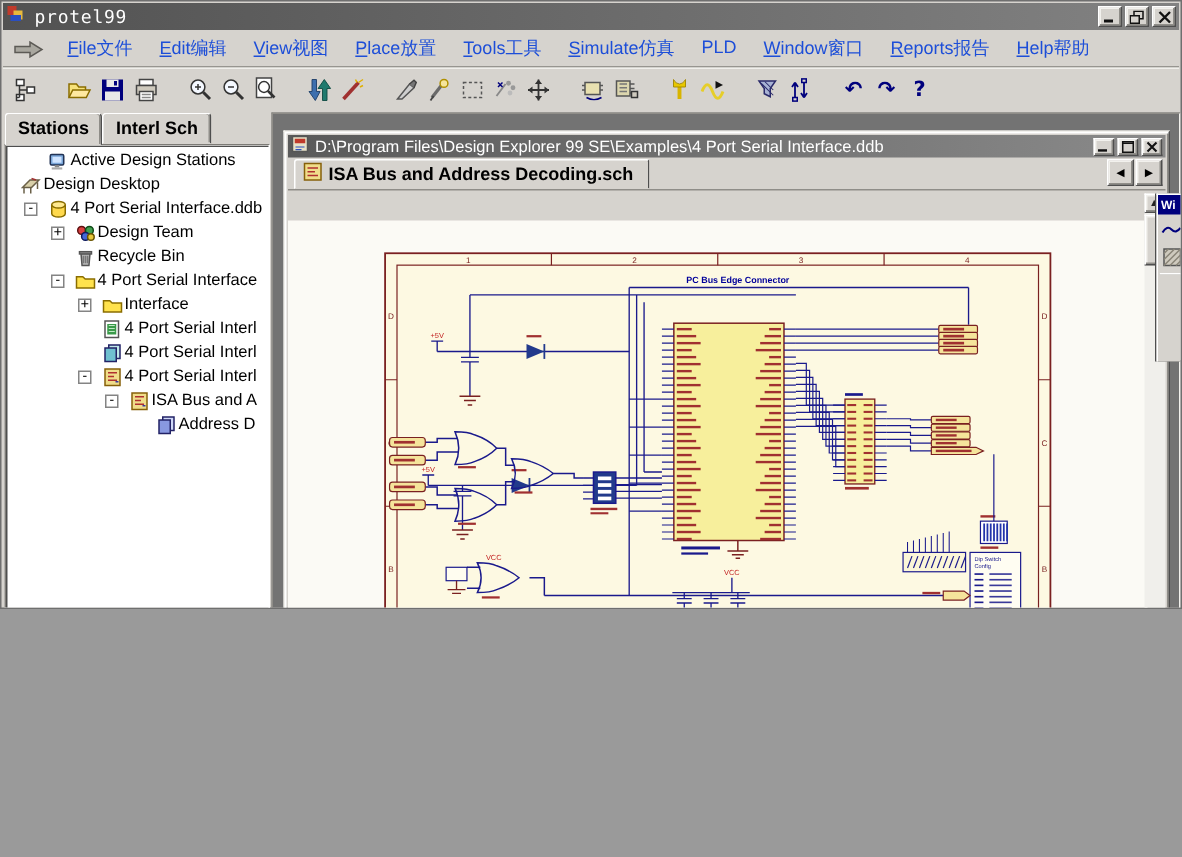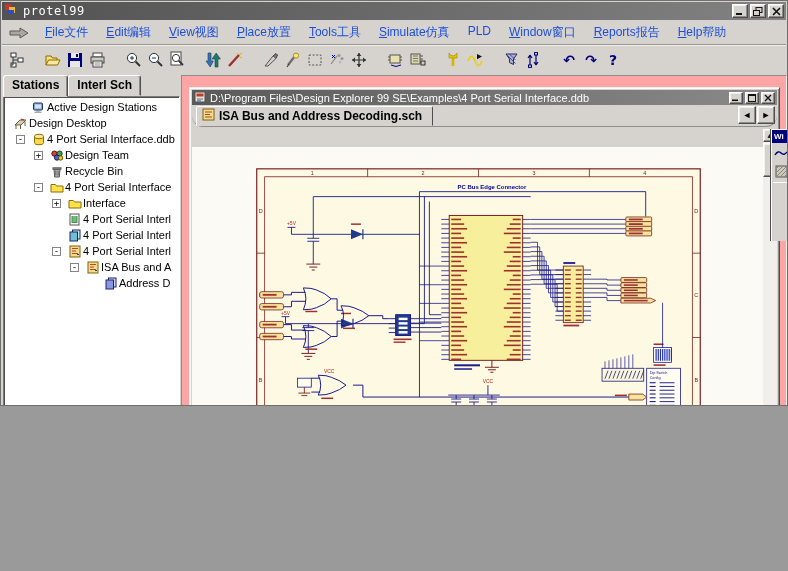--- a/index.html
+++ b/index.html
@@ -37,26 +37,26 @@
   .tab.active { z-index:2; height:22px; }
   .tree-box { position:absolute; left:0; top:21px; right:0; bottom:0; background:#fff; border:1px solid; border-color:#7d7b76 #fff #fff #7d7b76; box-shadow: inset 1px 1px 0 #4e4e4e; overflow:hidden; }
   .tree-rows { position:absolute; left:2px; top:2px; right:2px; bottom:15px; overflow:hidden; }
   .tree-row { display:flex; align-items:center; height:16px; font-size:11px; white-space:nowrap; color:#000; }
   .tr-spacer { flex:0 0 auto; }
   .tr-slot { flex:0 0 16px; display:flex; align-items:center; }
   .expander { width:9px; height:9px; background:#fff; border:1px solid #848484; font-size:9px; line-height:7px; text-align:center; color:#000; font-family:"DejaVu Sans Mono",monospace; }
   .tr-icon { flex:0 0 15px; display:flex; align-items:center; }
   .tree-hscroll { position:absolute; left:2px; right:2px; bottom:2px; height:13px; background:#f0efeb; }
   
-  .mdi { position:absolute; left:180px; top:74px; width:606px; height:457px; background:#fca5a5; border:1px solid; border-color:#8f8d88 #f2f1ed #f2f1ed #8f8d88; }
+  .mdi { position:absolute; left:180px; top:74px; width:606px; height:457px; background:#737373; border:1px solid; border-color:#8f8d88 #f2f1ed #f2f1ed #8f8d88; }
   .docwin { position:absolute; left:7px; top:11px; width:591px; height:443px; background:#d6d3ce; border:1px solid; border-color:#f2f1ed #4e4e4e #4e4e4e #f2f1ed; box-shadow: inset 1px 1px 0 #fff, inset -1px -1px 0 #8f8d88; padding:2px; }
   .doc-titlebar { height:15px; background:linear-gradient(to right,#5a5a5a,#8a8a8a); display:flex; align-items:center; padding:0 2px; }
   .doc-title-text { color:#fff; font-size:11px; margin-left:4px; white-space:nowrap; overflow:hidden; }
   .doc-btn { width:14px; height:12px; display:flex; align-items:center; justify-content:center; }
-  .doc-tabrow { height:22px; display:flex; align-items:flex-end; padding-left:4px; position:relative; border-bottom:1px solid #8f8d88;border-radius:11px; }
+  .doc-tabrow { height:22px; display:flex; align-items:flex-end; padding-left:4px; position:relative; border-bottom:1px solid #8f8d88; }
   .doc-tab { height:20px; display:flex; align-items:center; gap:4px; padding:0 10px 0 5px; font-size:12px; font-weight:bold; background:#d6d3ce; border:1px solid; border-color:#fff #4e4e4e transparent #fff; border-radius:2px 2px 0 0; }
   .tab-arrows { position:absolute; right:2px; bottom:2px; display:flex; gap:1px; }
   .tab-arrow { width:18px; height:18px; font-size:9px; display:flex; align-items:center; justify-content:center; }
   .doc-content { position:absolute; left:2px; top:59px; width:573px; height:385px; background:#fbfaf5; overflow:hidden; }
   .doc-vscroll { position:absolute; right:2px; top:41px; width:14px; height:385px; background:#f0efeb; }
   .doc-hscroll { position:absolute; left:2px; bottom:2px; height:14px; width:573px; background:#f0efeb; }
   
   .wi-palette { position:absolute; left:770px; top:128px; width:18px; height:112px; background:#d6d3ce; border-left:1px solid #fff; border-top:1px solid #fff; box-shadow:-1px 0 0 #4e4e4e; }
   .wi-title { height:13px; background:#00007d; color:#fff; font-size:8px; font-weight:bold; padding-left:2px; line-height:13px; }
   .wi-cell { width:16px; height:16px; display:flex; align-items:center; justify-content:center; margin:2px 0 0 1px; }

